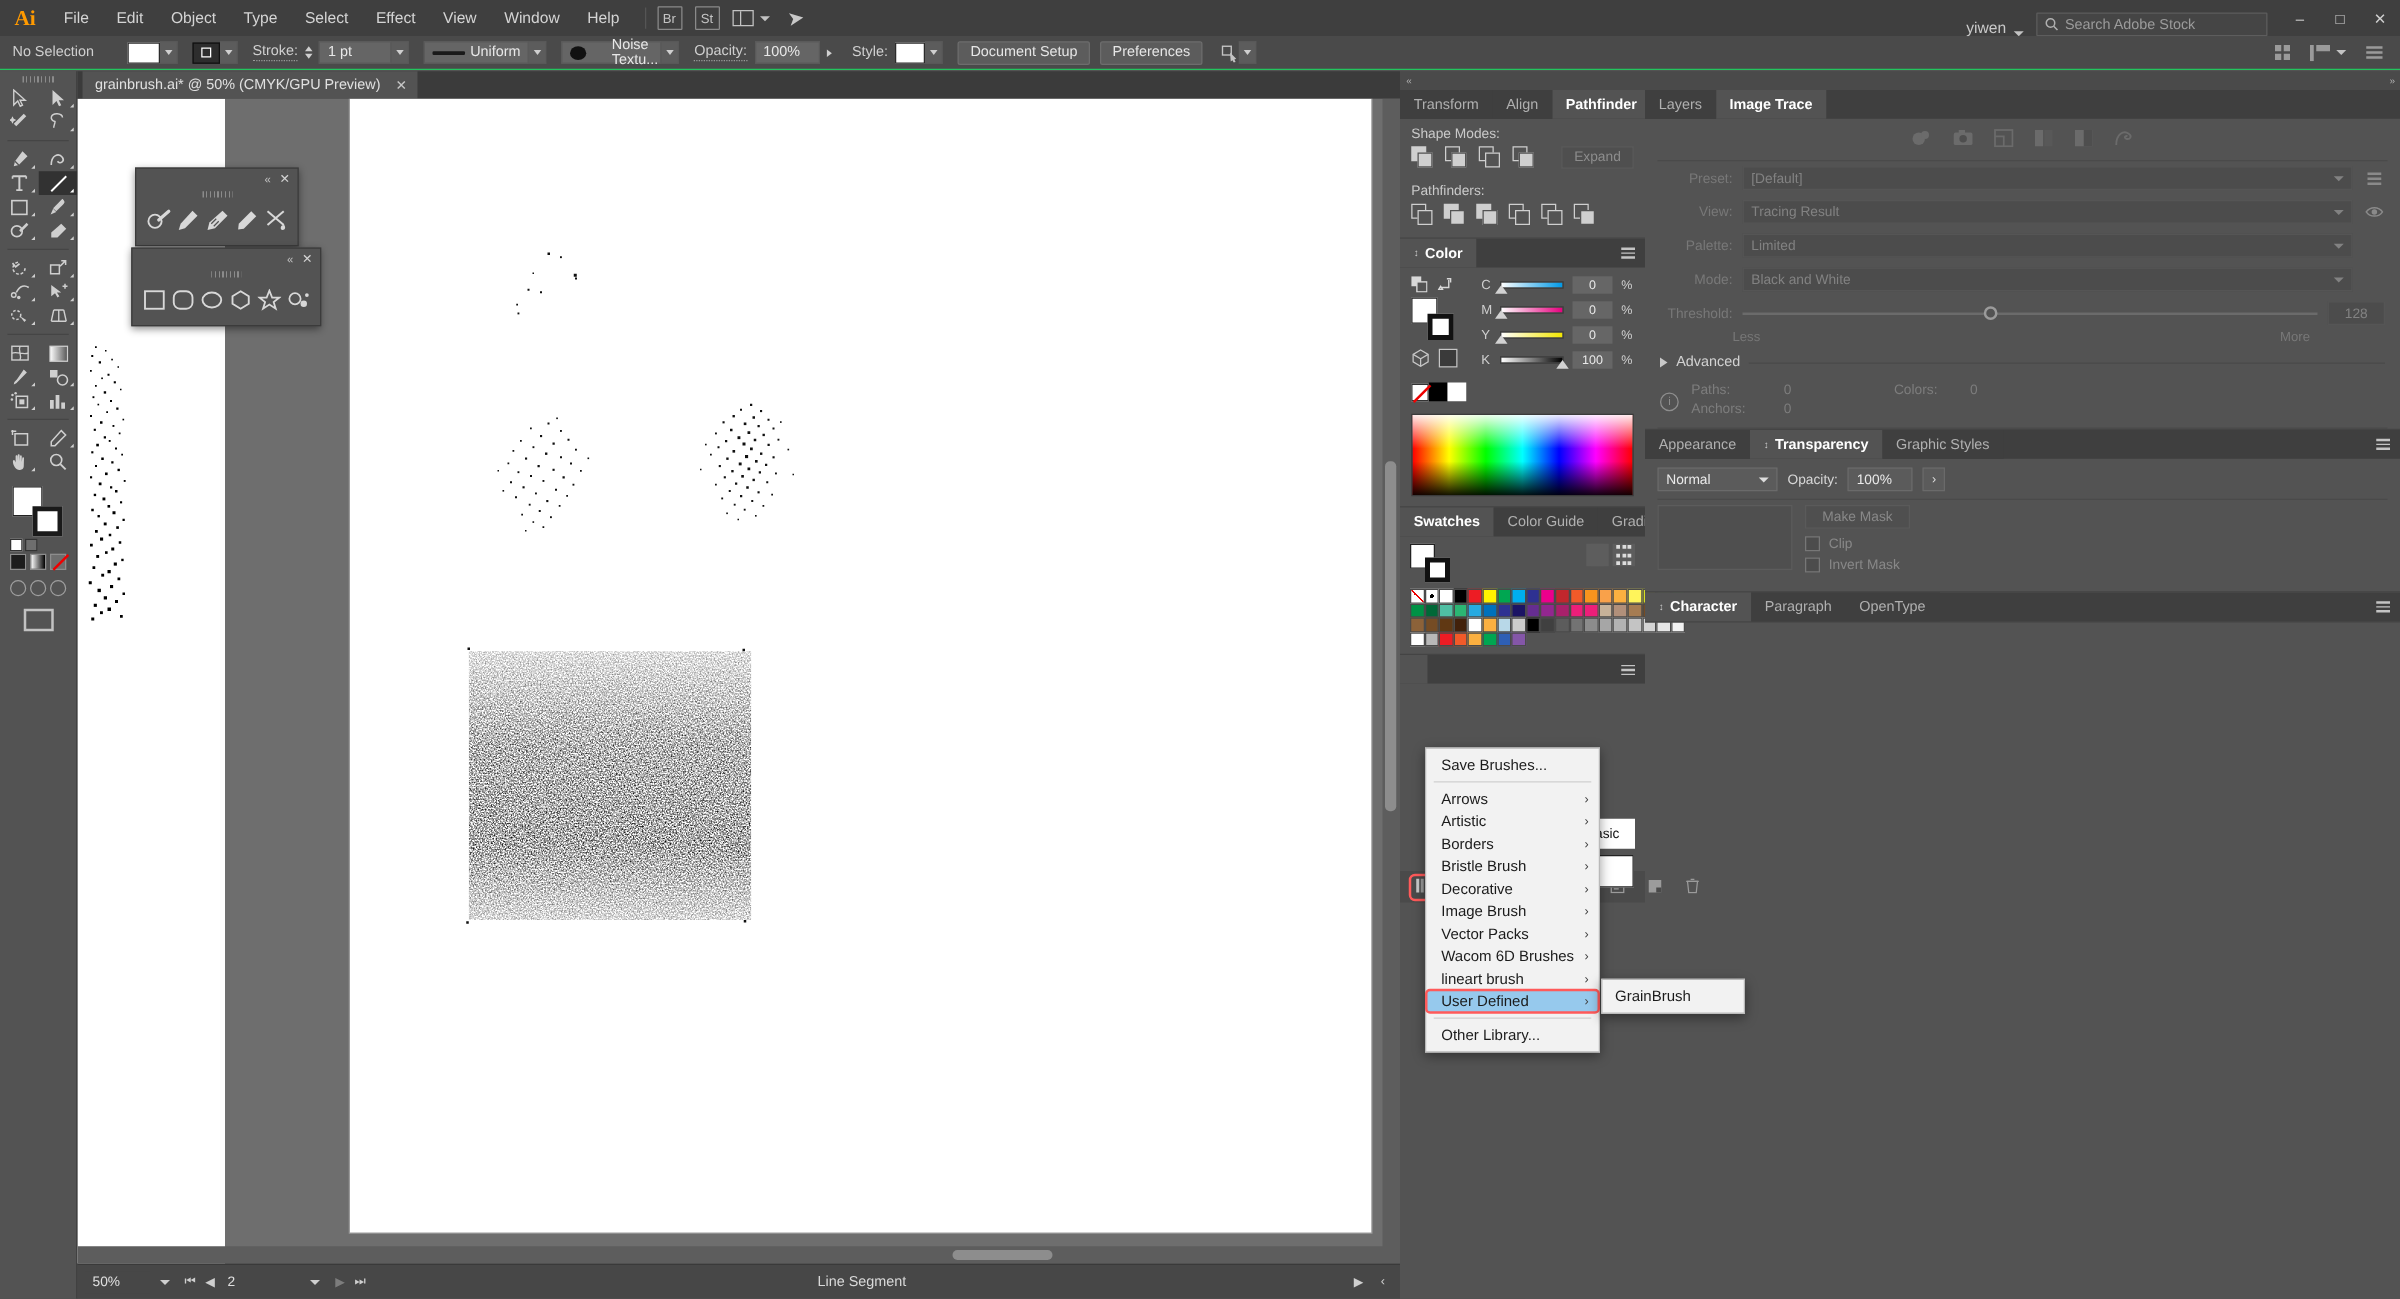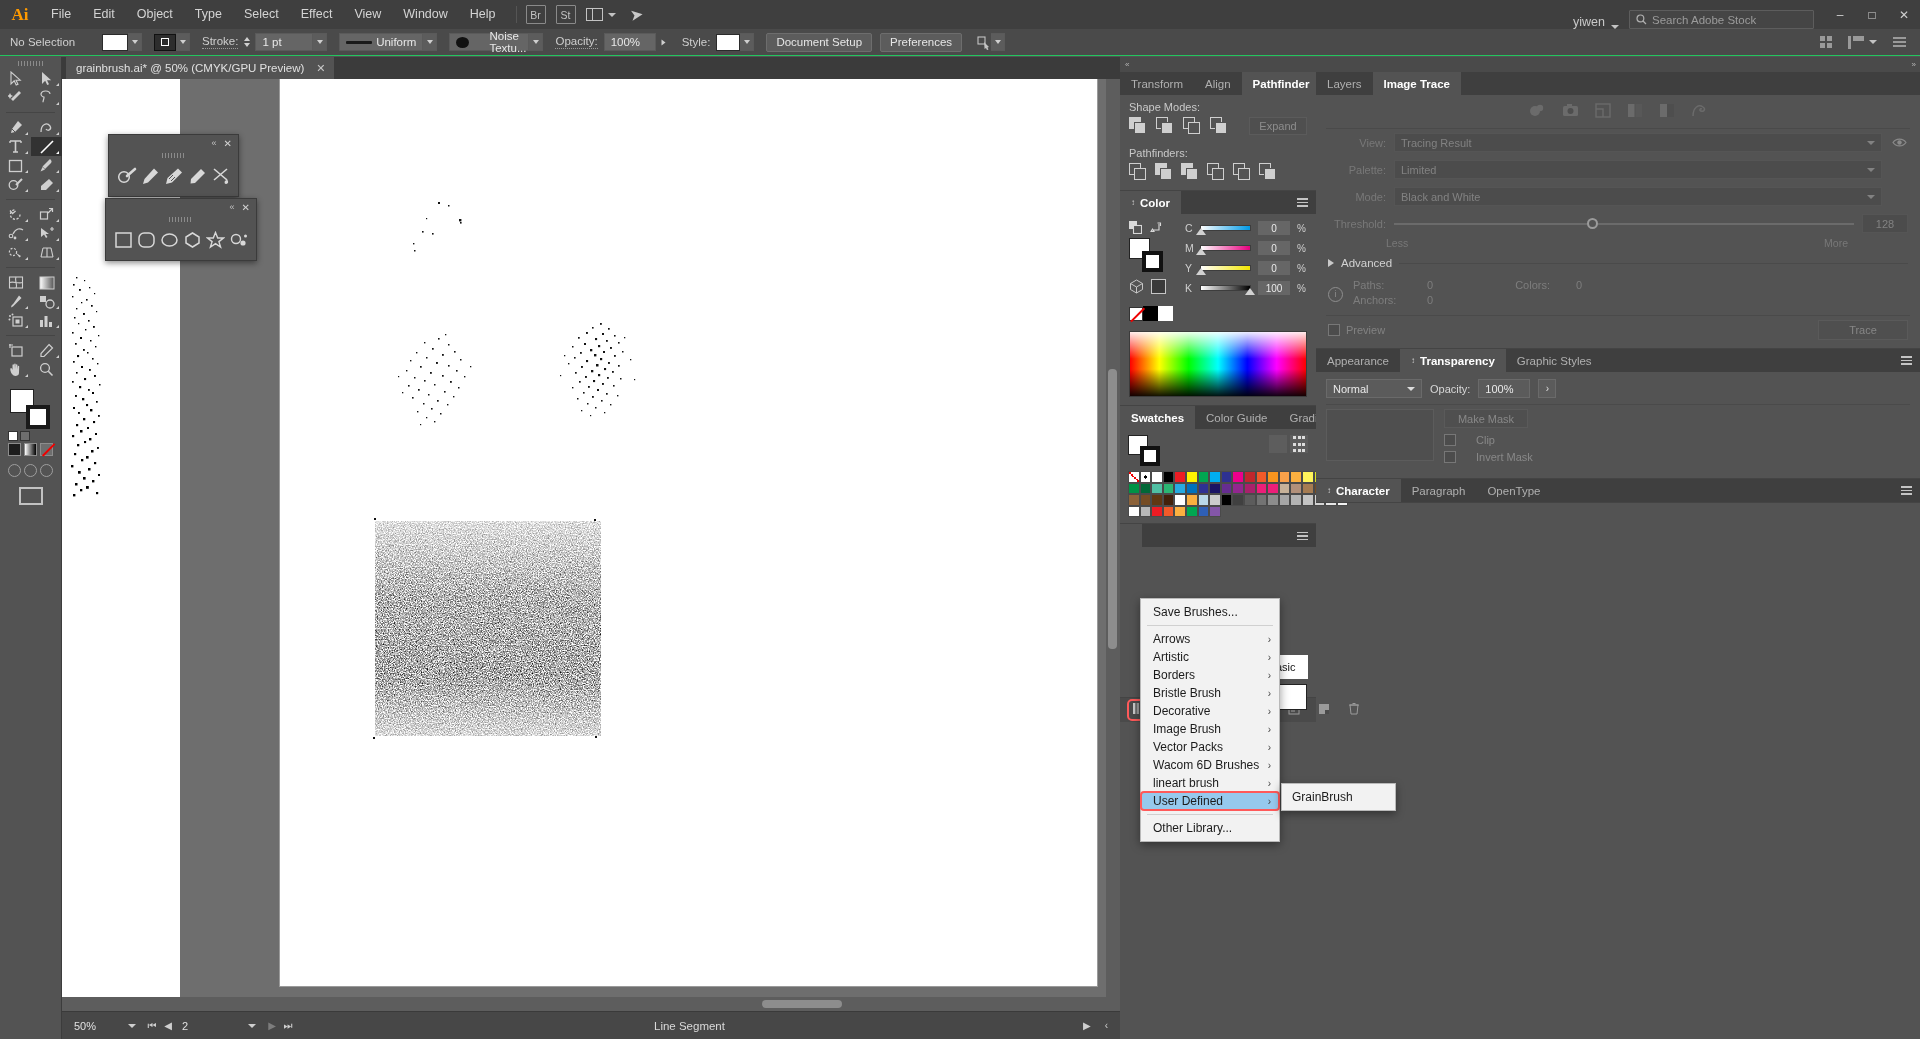--- a/index.html
+++ b/index.html
@@ -256,21 +256,21 @@
   
   .tr-row{ display:flex; align-items:center; gap:8px; padding:7px 10px 6px; }
   .tr-select{ width:96px; height:19px; background:#5b5b5b; border:1px solid #6a6a6a; color:#eaeaea; font-size:11px; display:flex; align-items:center; justify-content:space-between; padding:0 6px;}
   .tr-op{ font-size:11px; color:#d7d7d7; }
   .tr-val{ width:52px;height:19px; background:#5b5b5b; border:1px solid #6a6a6a; color:#eaeaea; font-size:11px; display:flex;align-items:center;padding-left:6px;}
   .tr-arrow{ width:18px;height:19px; background:#5b5b5b; border:1px solid #6a6a6a; display:flex;align-items:center;justify-content:center; color:#dcdcdc; font-size:10px;}
   .tr-body{ display:flex; gap:10px; padding:4px 10px 10px; }
   .tr-thumb{ width:108px; height:52px; background:#4f4f4f; border:1px solid #5c5c5c; }
   .tr-right{ flex:1; }
   .mask-btn{ width:84px;height:19px; background:#4f4f4f; border:1px solid #5a5a5a; color:#888; font-size:11px; display:flex;align-items:center;justify-content:center; margin-bottom:6px;}
-  .tr-chk{ display:flex; align-items:center; gap:14px; font-size:11px; color:#888; margin-bottom:5px;}
+  .tr-chk{ display:flex; align-items:center; gap:1px; font-size:11px; color:#888; margin-bottom:5px;}
 
   
   .br-body{ height:150px; background:#535353; position:relative; }
   .br-item{ position:absolute; background:#fff; color:#111; font-size:11px; display:flex; align-items:center; padding-left:4px; }
   .br-footer{ height:24px; background:#4a4a4a; display:flex; align-items:center; gap:18px; padding:0 9px; color:#9b9b9b; }
   .br-lib-hl{ outline:2px solid #ff5a5a; border-radius:3px; }
 
   
   .ctxmenu{
     position:absolute; left:1140px; top:598px; width:140px;
@@ -1360,20 +1360,34 @@
           <span><svg width="16" height="15" viewBox="0 0 16 15">
                 <rect x="1" y="1" width="14" height="13" fill="#6b6b6b"></rect>
                 <rect x="8" y="1" width="7" height="13" fill="#4e4e4e"></rect>
               </svg></span>
           <span><svg width="17" height="15" viewBox="0 0 17 15">
                 <path d="M2 13 C2 4 8 1 12 4 C15 6 13 9 10 8 C8 7.5 9 5 11 6" fill="none" stroke="#6b6b6b" stroke-width="1.5"></path>
               </svg></span>
         </div>
         <div class="it-sep"></div>
         <div class="it-row">
+          <span class="it-lbl">Preset:</span>
+          <span class="it-field">
+              <span>[Default]</span>
+              <span class="it-caret"></span>
+            </span>
+          <span class="it-side">
+              <div class="ic-lines" style="width:11px">
+                <i style="background:#8a8a8a"></i>
+                <i style="background:#8a8a8a"></i>
+                <i style="background:#8a8a8a"></i>
+              </div>
+            </span>
+        </div>
+        <div class="it-row">
           <span class="it-lbl">View:</span>
           <span class="it-field">
               <span>Tracing Result</span>
               <span class="it-caret"></span>
             </span>
           <span class="it-side">
               <svg width="15" height="11" viewBox="0 0 15 11">
                 <path d="M1 5.5 C4 1 11 1 14 5.5 C11 10 4 10 1 5.5z" fill="none" stroke="#8a8a8a" stroke-width="1.2"></path>
                 <circle cx="7.5" cy="5.5" r="2.2" fill="#8a8a8a"></circle>
               </svg>
@@ -1421,25 +1435,20 @@
                 <span style="margin-left:56px">Colors:</span>
                 <span>0</span>
               </div>
             <div>
                 <span style="width:48px">Anchors:</span>
                 <span>0</span>
               </div>
           </span>
         </div>
         <div class="it-sep"></div>
-        <div class="it-foot">
-          <span class="chkbx"></span>
-          <span style="font-size:11px;color:#828282">Preview</span>
-          <span class="trace-btn">Trace</span>
-        </div>
       </div>
 
       <div class="panel">
         <div class="tabrow">
           <div class="ptab">Appearance</div>
           <div class="ptab active">
               <span class="caret">↕</span>
               <span>Transparency</span>
             </div>
           <div class="ptab">Graphic Styles</div>

